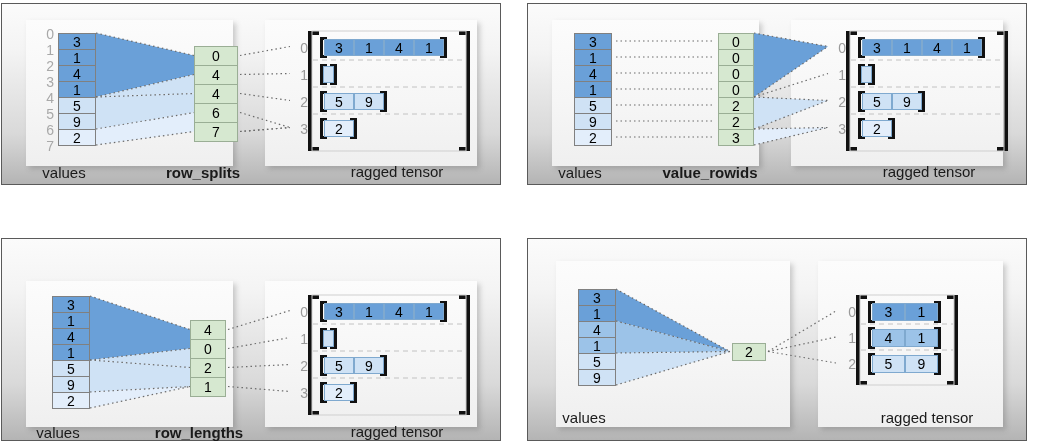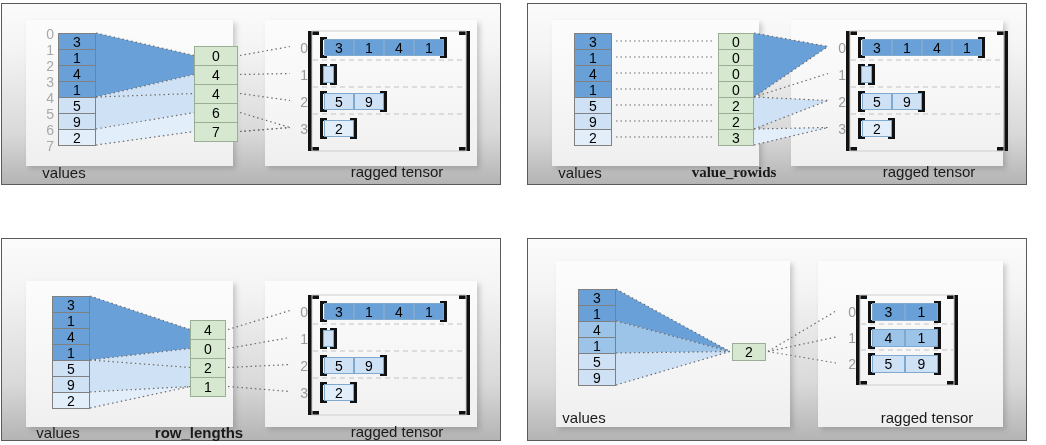--- a/index.html
+++ b/index.html
@@ -159,20 +159,21 @@
       <div class="idx" style="left: 38px; top: 86px; width: 14px; height: 15px;">4</div>
       <div class="idx" style="left: 38px; top: 102px; width: 14px; height: 15px;">5</div>
       <div class="idx" style="left: 38px; top: 118px; width: 14px; height: 15px;">6</div>
       <div class="idx" style="left: 38px; top: 134px; width: 14px; height: 15px;">7</div>
       <div class="cell" style="left: 192px; top: 42px; width: 44px; height: 20px; background: rgb(214, 232, 208); border-color: rgb(154, 174, 149);">0</div>
       <div class="cell" style="left: 192px; top: 61px; width: 44px; height: 20px; background: rgb(214, 232, 208); border-color: rgb(154, 174, 149);">4</div>
       <div class="cell" style="left: 192px; top: 80px; width: 44px; height: 20px; background: rgb(214, 232, 208); border-color: rgb(154, 174, 149);">4</div>
       <div class="cell" style="left: 192px; top: 99px; width: 44px; height: 20px; background: rgb(214, 232, 208); border-color: rgb(154, 174, 149);">6</div>
       <div class="cell" style="left: 192px; top: 118px; width: 44px; height: 20px; background: rgb(214, 232, 208); border-color: rgb(154, 174, 149);">7</div>
       <div class="cap" style="left: 26px; top: 160px; width: 72px;">values</div>
+      <div class="cap bold" style="left: 145px; top: 160px; width: 112px;">row_splits</div>
       <div class="cap" style="left: 330px; top: 159px; width: 130px;">ragged tensor</div>
       <div class="ridx" style="left: 292px; top: 34px; width: 14px; height: 19px;">0</div>
       <div class="cell" style="left: 322px; top: 35px; width: 30px; height: 17px; background: rgb(106, 160, 216); border-color: rgb(127, 169, 207);">3</div>
       <div class="cell" style="left: 352px; top: 35px; width: 30px; height: 17px; background: rgb(106, 160, 216); border-color: rgb(127, 169, 207);">1</div>
       <div class="cell" style="left: 382px; top: 35px; width: 30px; height: 17px; background: rgb(106, 160, 216); border-color: rgb(127, 169, 207);">4</div>
       <div class="cell" style="left: 412px; top: 35px; width: 30px; height: 17px; background: rgb(106, 160, 216); border-color: rgb(127, 169, 207);">1</div>
       <div class="ridx" style="left: 292px; top: 61px; width: 14px; height: 19px;">1</div>
       <div class="cell" style="left: 321px; top: 62px; width: 11px; height: 17px; background: rgb(207, 226, 245); border: 1px solid rgb(127, 169, 207);"></div>
       <div class="ridx" style="left: 292px; top: 88px; width: 14px; height: 19px;">2</div>
       <div class="cell" style="left: 322px; top: 89px; width: 30px; height: 17px; background: rgb(207, 226, 245); border-color: rgb(127, 169, 207);">5</div>
@@ -276,21 +277,21 @@
       <div class="cell" style="left: 46px; top: 109px; width: 38px; height: 17px; background: rgb(207, 226, 245);">9</div>
       <div class="cell" style="left: 46px; top: 125px; width: 38px; height: 17px; background: rgb(227, 238, 251);">2</div>
       <div class="cell" style="left: 190px; top: 29px; width: 36px; height: 17px; background: rgb(214, 232, 208); border-color: rgb(154, 174, 149);">0</div>
       <div class="cell" style="left: 190px; top: 45px; width: 36px; height: 17px; background: rgb(214, 232, 208); border-color: rgb(154, 174, 149);">0</div>
       <div class="cell" style="left: 190px; top: 61px; width: 36px; height: 17px; background: rgb(214, 232, 208); border-color: rgb(154, 174, 149);">0</div>
       <div class="cell" style="left: 190px; top: 77px; width: 36px; height: 17px; background: rgb(214, 232, 208); border-color: rgb(154, 174, 149);">0</div>
       <div class="cell" style="left: 190px; top: 93px; width: 36px; height: 17px; background: rgb(214, 232, 208); border-color: rgb(154, 174, 149);">2</div>
       <div class="cell" style="left: 190px; top: 109px; width: 36px; height: 17px; background: rgb(214, 232, 208); border-color: rgb(154, 174, 149);">2</div>
       <div class="cell" style="left: 190px; top: 125px; width: 36px; height: 17px; background: rgb(214, 232, 208); border-color: rgb(154, 174, 149);">3</div>
       <div class="cap" style="left: 16px; top: 160px; width: 72px;">values</div>
-      <div class="cap bold" style="left: 142px; top: 160px; width: 128px; font-family: Liberation Serif, serif;">value_rowids</div>
+      <div class="cap bold" style="left: 118px; top: 160px; width: 128px;">value_rowids</div>
       <div class="cap" style="left: 336px; top: 159px; width: 130px;">ragged tensor</div>
       <div class="ridx" style="left: 304px; top: 34px; width: 14px; height: 19px;">0</div>
       <div class="cell" style="left: 334px; top: 35px; width: 30px; height: 17px; background: rgb(106, 160, 216); border-color: rgb(127, 169, 207);">3</div>
       <div class="cell" style="left: 364px; top: 35px; width: 30px; height: 17px; background: rgb(106, 160, 216); border-color: rgb(127, 169, 207);">1</div>
       <div class="cell" style="left: 394px; top: 35px; width: 30px; height: 17px; background: rgb(106, 160, 216); border-color: rgb(127, 169, 207);">4</div>
       <div class="cell" style="left: 424px; top: 35px; width: 30px; height: 17px; background: rgb(106, 160, 216); border-color: rgb(127, 169, 207);">1</div>
       <div class="ridx" style="left: 304px; top: 61px; width: 14px; height: 19px;">1</div>
       <div class="cell" style="left: 333px; top: 62px; width: 11px; height: 17px; background: rgb(207, 226, 245); border: 1px solid rgb(127, 169, 207);"></div>
       <div class="ridx" style="left: 304px; top: 88px; width: 14px; height: 19px;">2</div>
       <div class="cell" style="left: 334px; top: 89px; width: 30px; height: 17px; background: rgb(207, 226, 245); border-color: rgb(127, 169, 207);">5</div>

